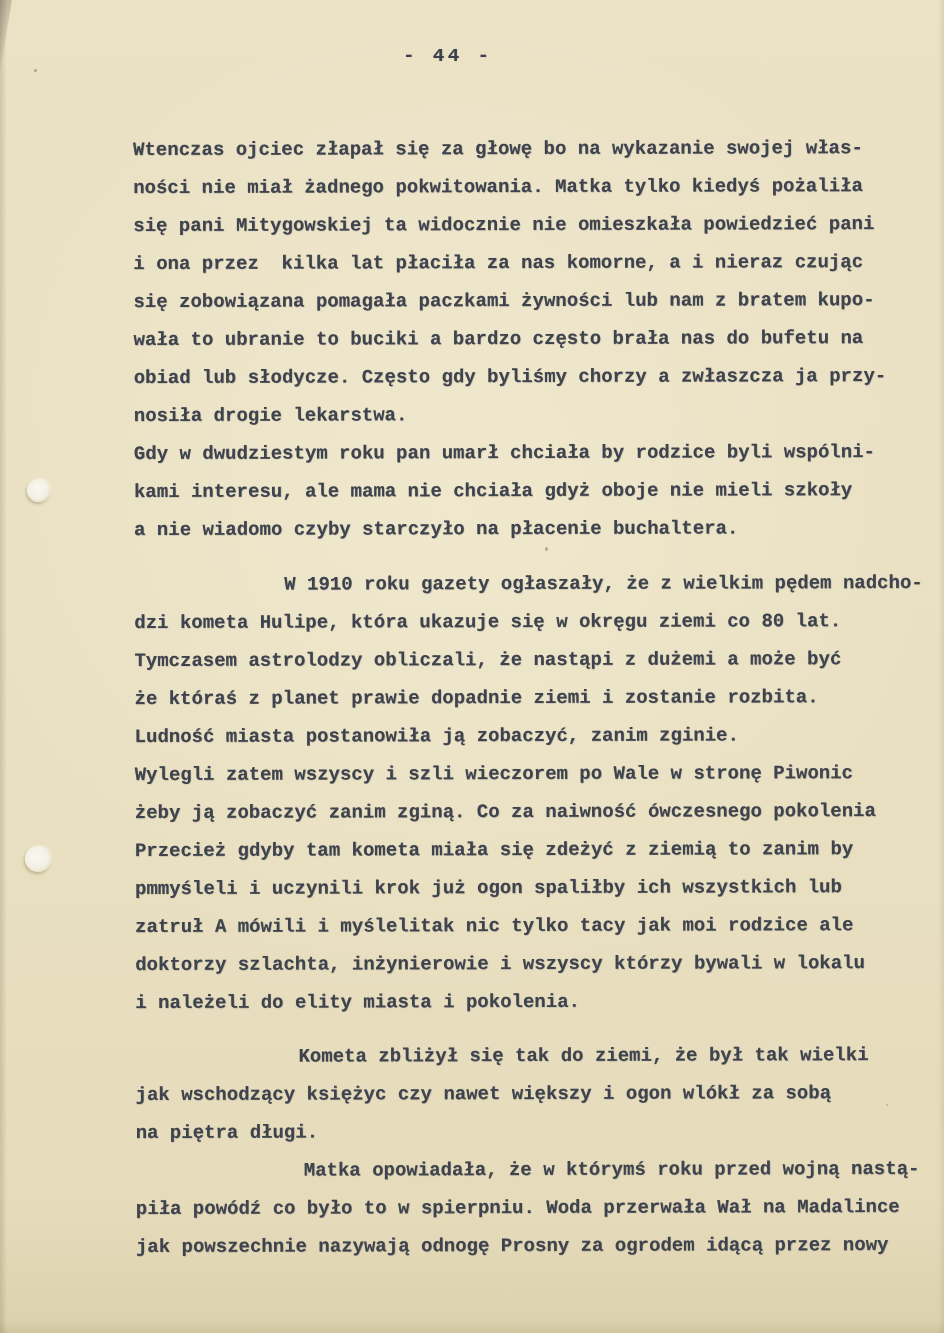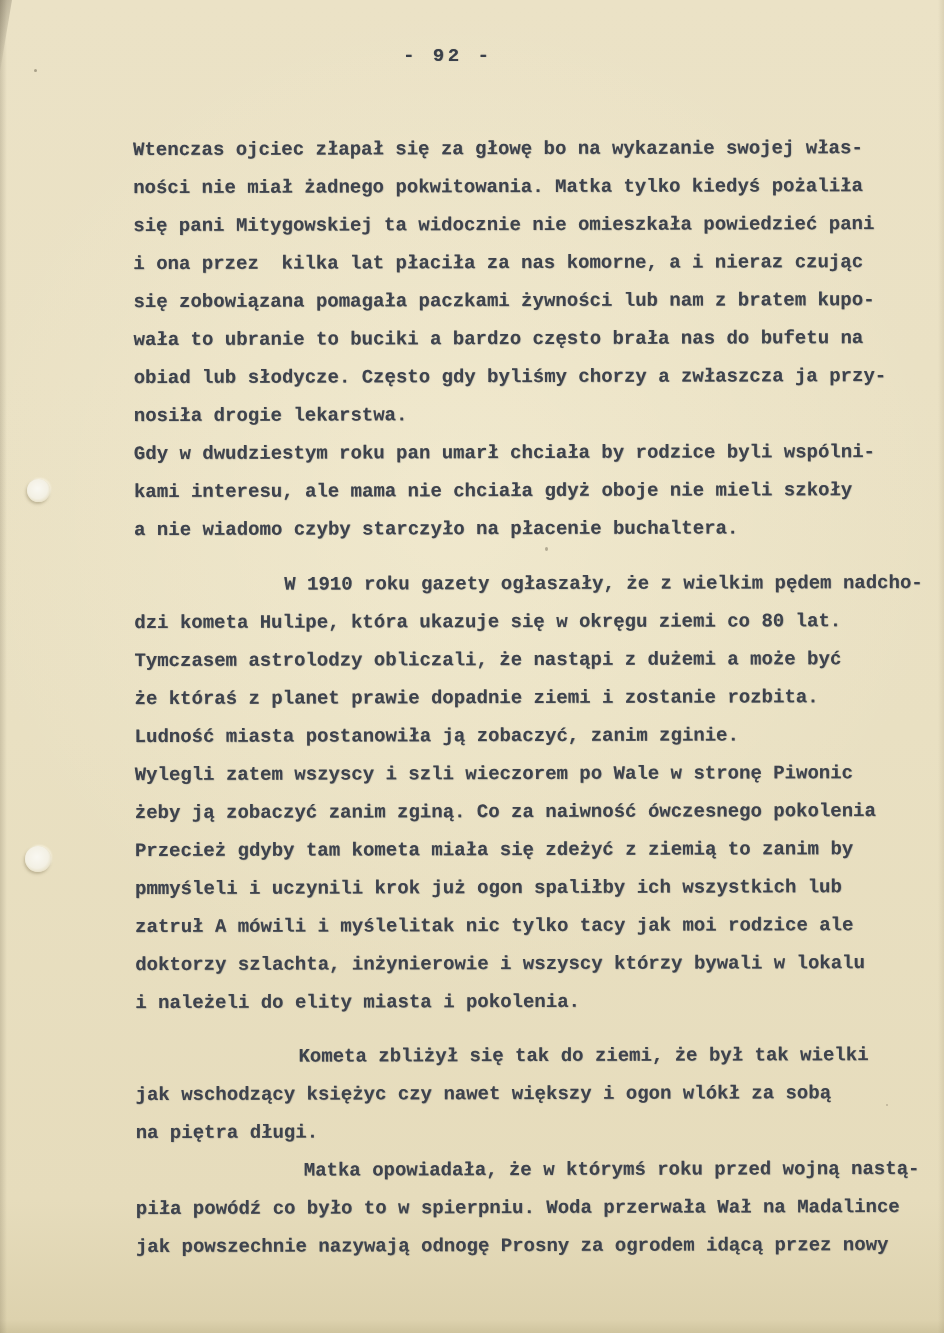--- a/index.html
+++ b/index.html
@@ -73,21 +73,21 @@
   .speck3 { left: 886px; top: 1104px; width: 2px; height: 2px; opacity: 0.35; }
 </style>
 </head>
 <body>
 
 <div class="paper">
   <div class="edge-left"></div>
   <div class="edge-right"></div>
   <div class="corner-shade"></div>
 
-  <div class="page-number">- 92 -</div>
+  <div class="page-number">- 44 -</div>
 
   <div class="hole hole-top"></div>
   <div class="hole hole-bottom"></div>
 
   <div class="speck speck1"></div>
   <div class="speck speck2"></div>
   <div class="speck speck3"></div>
 
   <div class="text-block">
 

